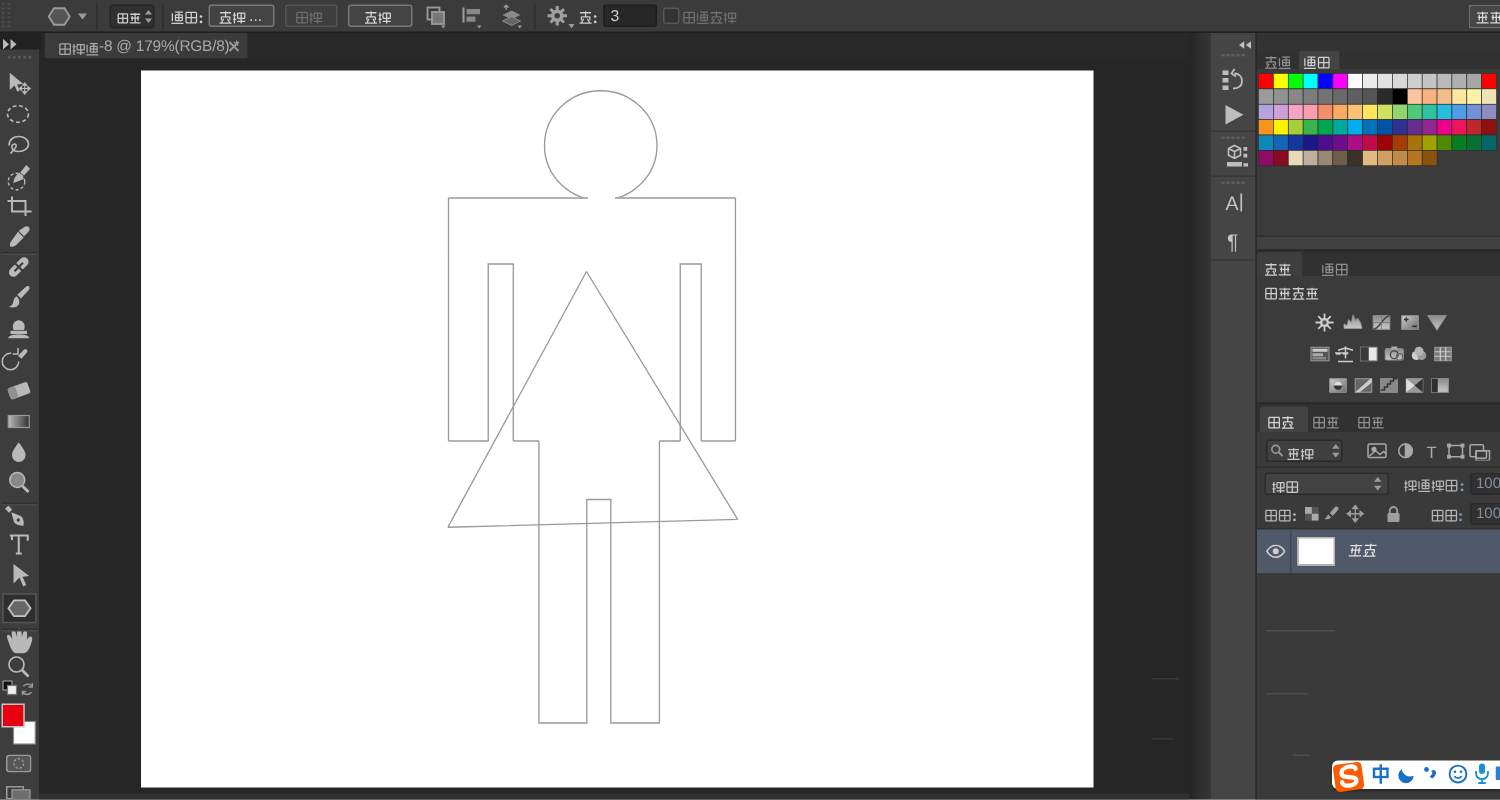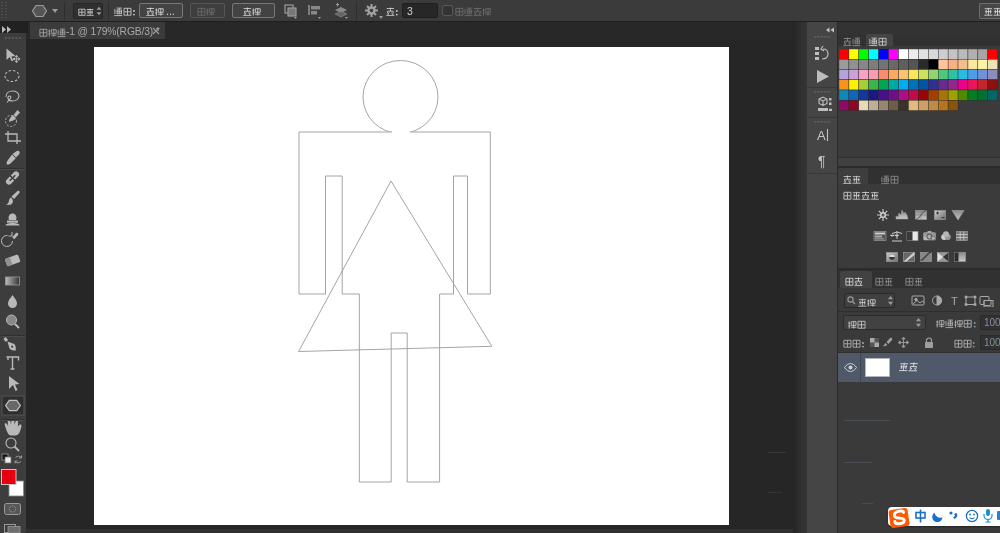--- a/index.html
+++ b/index.html
@@ -140,21 +140,21 @@
 <svg class="abs" style="left:2px;top:26px" width="10" height="7" viewBox="0 0 10 7">
     <path d="M0 0 L4 3.5 L0 7 Z M5 0 L9 3.5 L5 7 Z" fill="#b9b9b9"></path>
   </svg>
 <svg class="abs" style="left:39px;top:27.5px" width="29" height="12" viewBox="0 0 29 12">
     <g>
       <path d="M0.9 1.3 L7.9 1.3 M0.9 8.2 L7.9 8.2 M0.9 1.3 L0.9 8.2 M7.9 1.3 L7.9 8.2 M1.2 4.8 L7.5 4.8 M4.4 1.3 L4.4 8.2" stroke="#a8a8a8" stroke-width="0.85" fill="none"></path>
       <path d="M10.3 1.4 L10.3 8.6 M9.4 3.1 L11.5 3.1 M9.4 5.9 L11.5 5.9 M12.4 1.7 L17.2 1.7 M12.4 1.7 L12.4 5.3 M17.2 1.7 L17.2 5.3 M12.4 5.3 L17.2 5.3 M14.8 1.7 L14.8 8.6 M12.1 7.2 L17.5 7.2" stroke="#a8a8a8" stroke-width="0.85" fill="none"></path>
       <path d="M19.1 1.9 L19.1 7.1 M18.6 8.6 L26.5 8.6 M20.9 1.1 L26.1 1.1 M21.2 2.9 L25.8 2.9 M21.2 2.9 L21.2 6.8 M25.8 2.9 L25.8 6.8 M21.2 4.8 L25.8 4.8 M21.2 6.8 L25.8 6.8 M23.5 1.1 L23.5 6.8" stroke="#a8a8a8" stroke-width="0.85" fill="none"></path>
     </g>
   </svg>
-<div class="abs txt" style="left:66px;top:27px;font-size:10.3px;letter-spacing:-0.15px;color:#a8a8a8">-1 @ 179%(RGB/3) *</div>
+<div class="abs txt" style="left:66px;top:27px;font-size:10.3px;letter-spacing:-0.15px;color:#a8a8a8">-8 @ 179%(RGB/8) *</div>
 <svg class="abs" style="left:152px;top:27px" width="8" height="8" viewBox="0 0 8 8">
     <path d="M1 1 L7 7 M7 1 L1 7" stroke="#9a9a9a" stroke-width="1.3"></path>
   </svg>
 
 <div class="abs" id="toolbar" style="left:0;top:33px;width:26px;height:500px;background:#3d3d3d"></div>
 <svg class="abs" style="left:5px;top:37px" width="16" height="3" viewBox="0 0 16 3">
     <g fill="#575757">
       <rect x="0" y="0" width="2" height="2"></rect>
       <rect x="3.5" y="0" width="2" height="2"></rect>
       <rect x="7" y="0" width="2" height="2"></rect>

